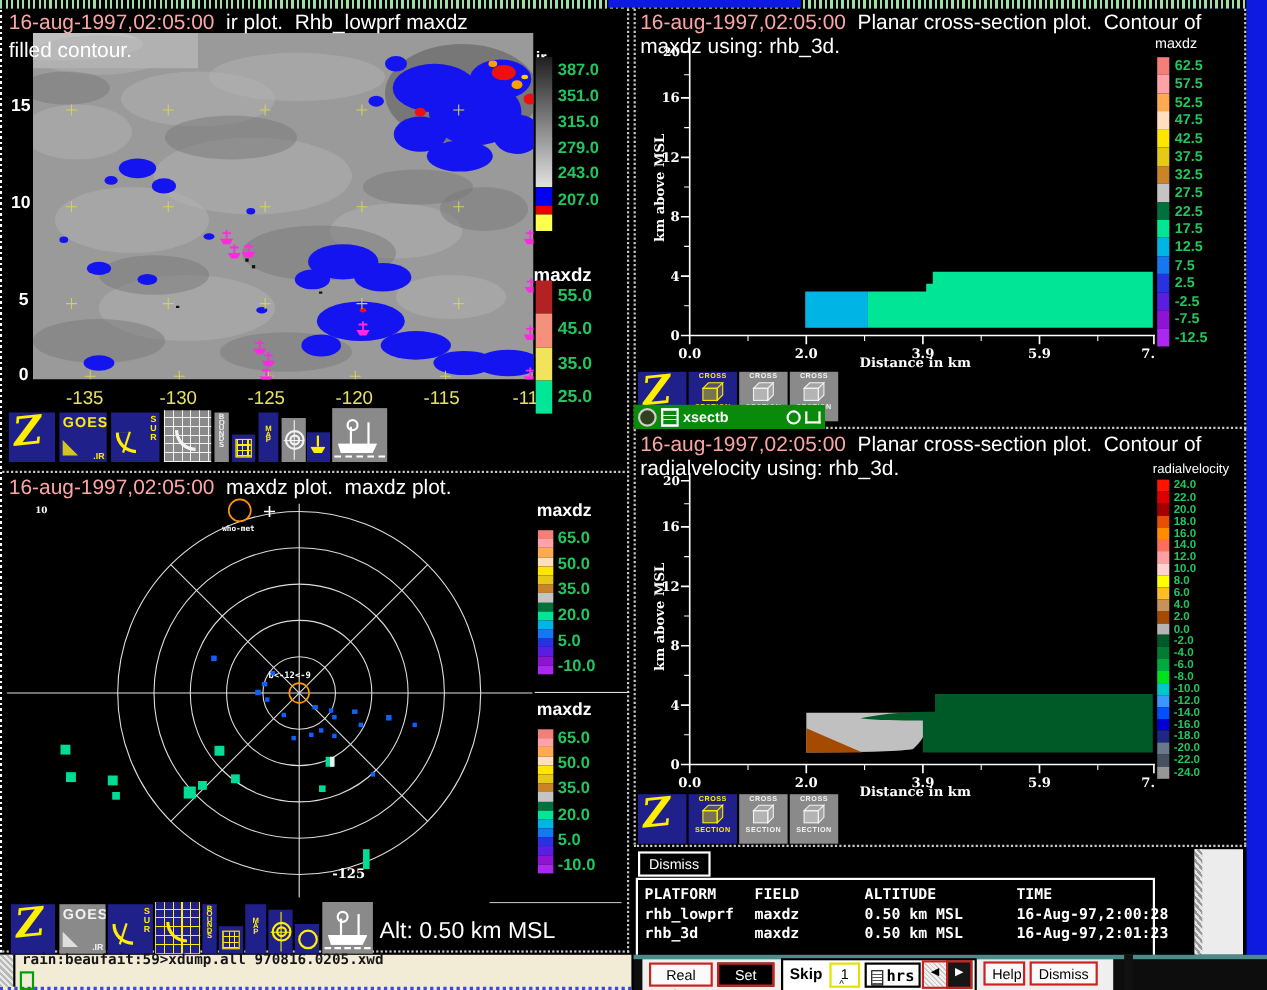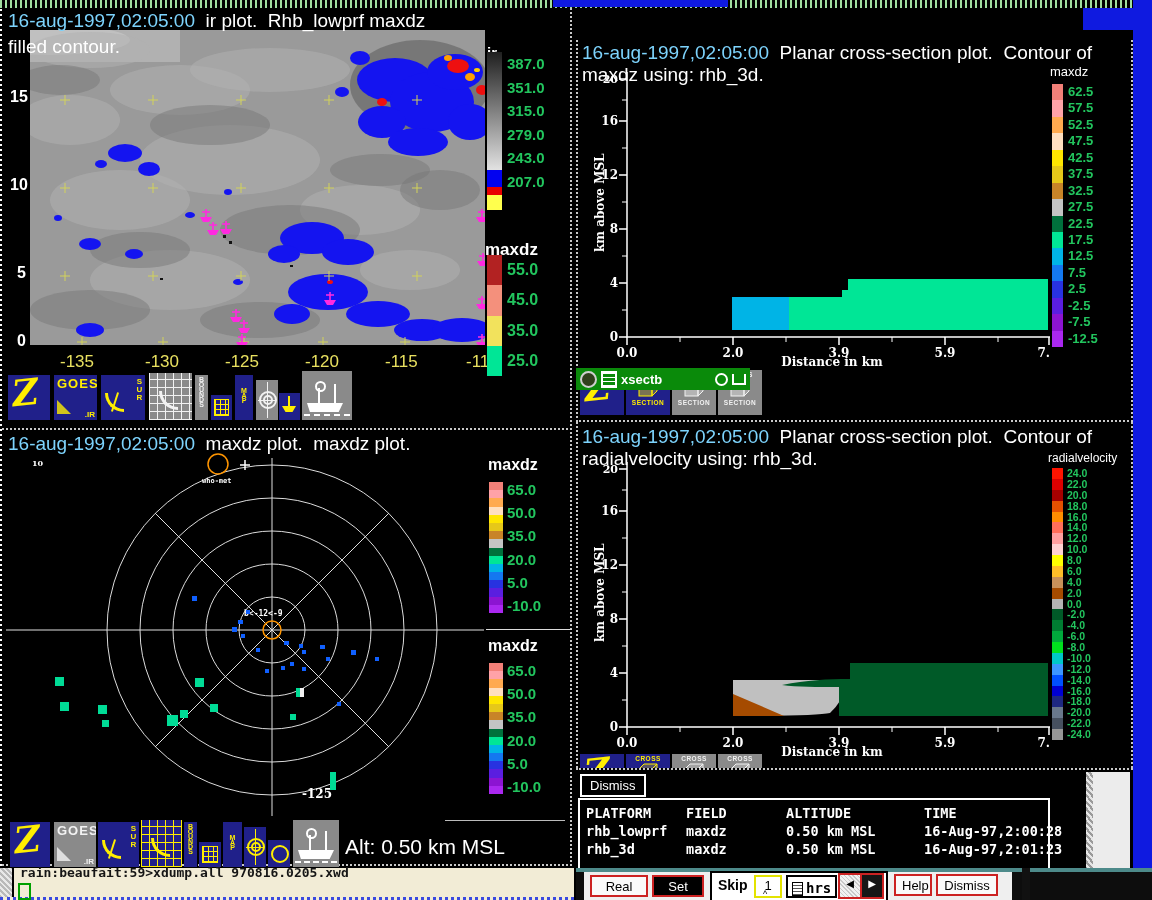--- a/index.html
+++ b/index.html
@@ -1,27 +1,27 @@
 <!DOCTYPE html>
 <html><head>
 <meta charset="utf-8">
 <style>
   html,body{margin:0;padding:0;background:#000;}
   #screen{position:relative;width:1152px;height:900px;background:#000;overflow:hidden;
     font-family:"Liberation Sans",sans-serif;}
   .abs{position:absolute;box-sizing:border-box;}
   
   .ttl{position:absolute;font-size:19px;color:#fff;white-space:pre;letter-spacing:0;}
-  .ttl .tm{color:#7dd3fc;}
+  .ttl .tm{color:#fca5a5;}
   
   .panel{position:absolute;box-sizing:border-box;background:#000;}
   .dotR{border-right:2px dotted #c8c8c8;}
   .dotT{border-top:2px dotted #c8c8c8;}
   .dotB{border-bottom:2px dotted #c8c8c8;}
-  .dotL{border-left:2px dotted #c8c8c8;margin-top:32px;}
+  .dotL{border-left:2px dotted #c8c8c8;}
   
   .cbt{position:absolute;color:#fff;font-weight:bold;}
   .swcol{position:absolute;}
   .swcol>div{width:100%;}
   .lblcol{position:absolute;color:#22c55e;font-weight:bold;}
   .lblcol>div{white-space:nowrap;}
   .cb-ir .lblcol>div,.lab24>div{height:23.6px;line-height:23.6px;font-size:15px;}
   .lab30>div{height:30.3px;line-height:30.3px;font-size:16px;}
   .lab23>div{height:23.2px;line-height:23.2px;font-size:15px;}
   .lab16>div{height:16.45px;line-height:16.45px;font-size:13px;}

